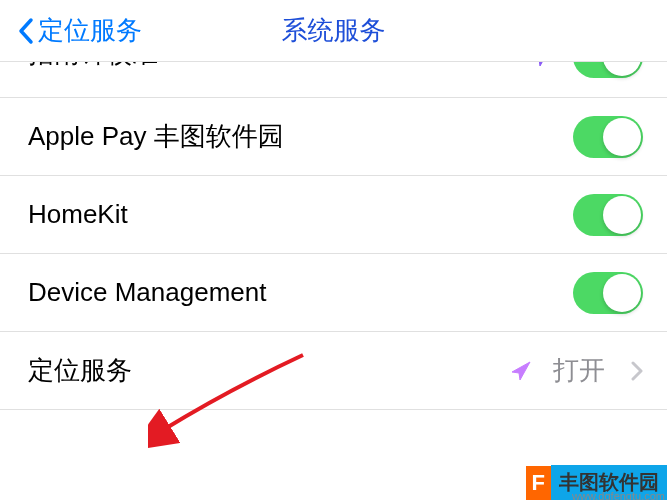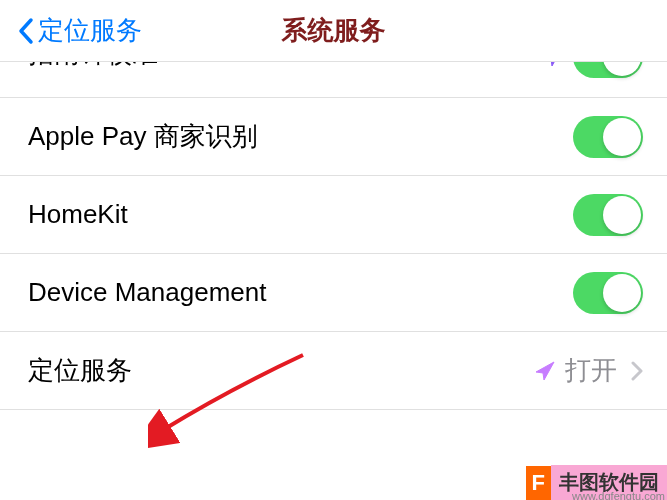--- a/index.html
+++ b/index.html
@@ -33,22 +33,22 @@
     }
     .back-chevron {
       margin-right: 4px;
       display: inline-flex;
     }
     .header-title {
       position: absolute;
       left: 50%;
       transform: translateX(-50%);
       font-size: 26px;
-      font-weight: 700;
-      color: #7f1d1d;
+      font-weight: 400;
+      color: #1d4ed8;
     }
     .list {
       width: 100%;
     }
     .list-item {
       display: flex;
       align-items: center;
       justify-content: space-between;
       padding: 0 24px 0 28px;
       height: 78px;
@@ -67,21 +67,21 @@
       margin-top: -26px;
     }
     .item-label {
       font-size: 26px;
       color: #000;
       font-weight: 400;
     }
     .right-side {
       display: flex;
       align-items: center;
-      gap: 8px;
+      gap: 20px;
     }
     .toggle {
       width: 70px;
       height: 42px;
       background: #4CD964;
       border-radius: 21px;
       position: relative;
       cursor: pointer;
     }
     .toggle-knob {
@@ -121,21 +121,21 @@
       font-size: 18px;
     }
     .watermark-logo {
       background: #FF6600;
       color: #fff;
       font-weight: bold;
       padding: 4px 6px;
       font-size: 22px;
     }
     .watermark-text {
-      background: #f9a8d4;
+      background: #0ea5e9;
       color: #333;
       font-weight: 600;
       padding: 4px 8px;
       font-size: 20px;
     }
     .watermark-url {
       position: absolute;
       right: 2px;
       bottom: -2px;
       font-size: 11px;
@@ -167,21 +167,21 @@
           <path d="M3 13 L21 3 L11 21 L10 14 Z" fill="#8B5CF6" stroke="#8B5CF6" stroke-linejoin="round"></path>
         </svg>
       </span>
       <div class="toggle">
         <div class="toggle-knob"></div>
       </div>
     </div>
   </div>
 
   <div class="list-item">
-    <span class="item-label">Apple Pay 商家识别</span>
+    <span class="item-label">Apple Pay 丰图软件园</span>
     <div class="right-side">
       <div class="toggle">
         <div class="toggle-knob"></div>
       </div>
     </div>
   </div>
 
   <div class="list-item">
     <span class="item-label">HomeKit</span>
     <div class="right-side">

